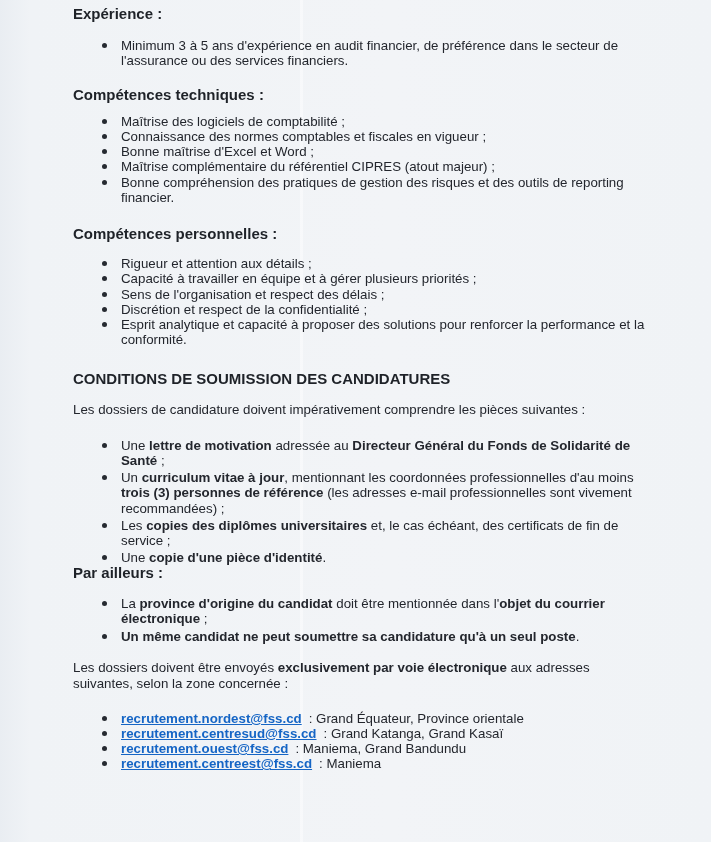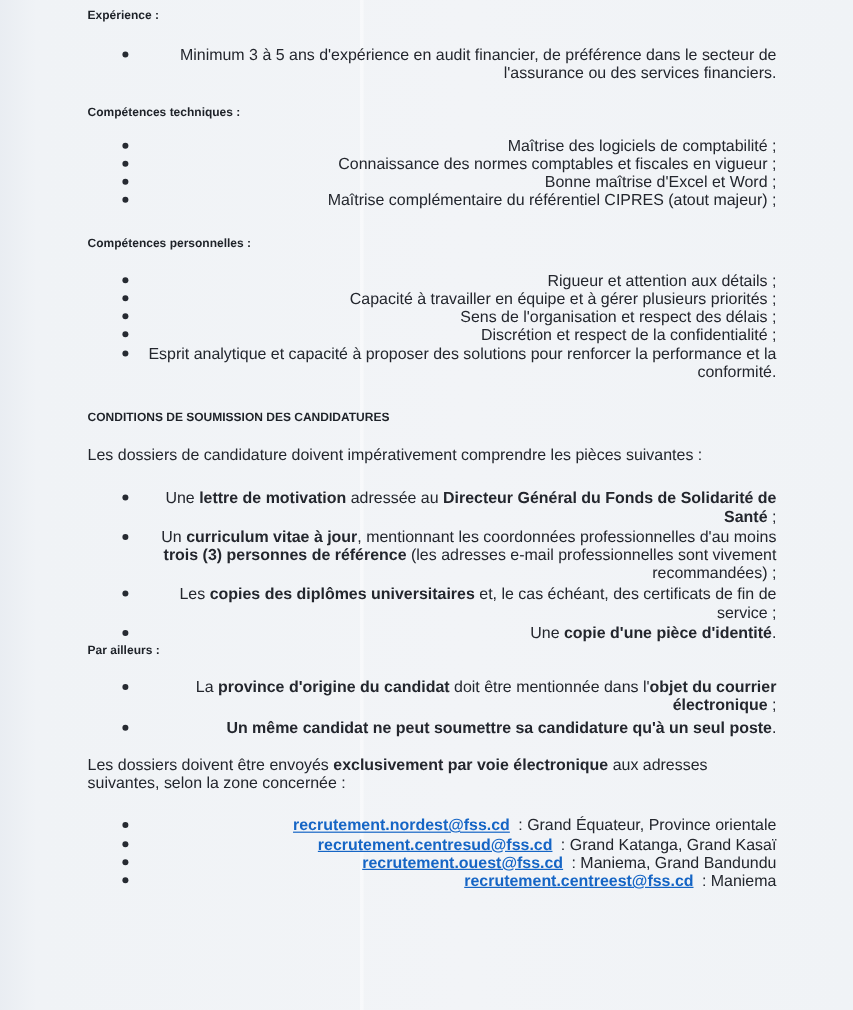--- a/index.html
+++ b/index.html
@@ -35,33 +35,32 @@
   .content {
     position: absolute;
     left: 73px;
     top: 6px;
     width: 574px;
     font-size: 13.3px;
     line-height: 15.2px;
   }
   h3 {
     margin: 0;
-    font-size: 10px;
+    font-size: 15px;
     line-height: 15.2px;
     font-weight: bold;
     color: #1e2228;
   }
   p {
     margin: 0;
   }
   ul {
     list-style: none;
     margin: 0;
     padding: 0;
-    text-align: right;
   }
   li {
     display: flex;
     align-items: flex-start;
   }
   .dot {
     flex: none;
     width: 5px;
     height: 5px;
     border-radius: 50%;
@@ -128,20 +127,24 @@
           <span class="txt"><span>Connaissance des normes comptables et fiscales en vigueur ;</span></span>
         </li>
         <li>
           <span class="dot"></span>
           <span class="txt"><span>Bonne maîtrise d'Excel et Word ;</span></span>
         </li>
         <li>
           <span class="dot"></span>
           <span class="txt"><span>Maîtrise complémentaire du référentiel CIPRES (atout majeur) ;</span></span>
         </li>
+        <li>
+          <span class="dot"></span>
+          <span class="txt"><span>Bonne compréhension des pratiques de gestion des risques et des outils de reporting financier.</span></span>
+        </li>
       </ul>
     </section>
 
     <section class="sec-pers">
       <h3>Compétences personnelles :</h3>
       <ul>
         <li>
           <span class="dot"></span>
           <span class="txt"><span>Rigueur et attention aux détails ;</span></span>
         </li>

